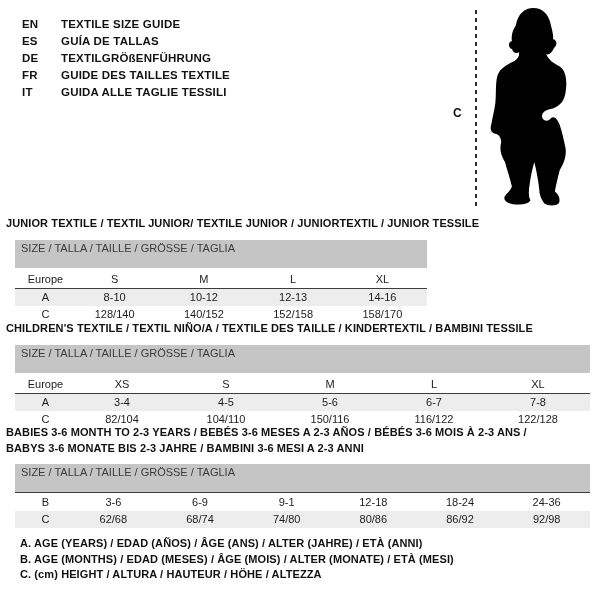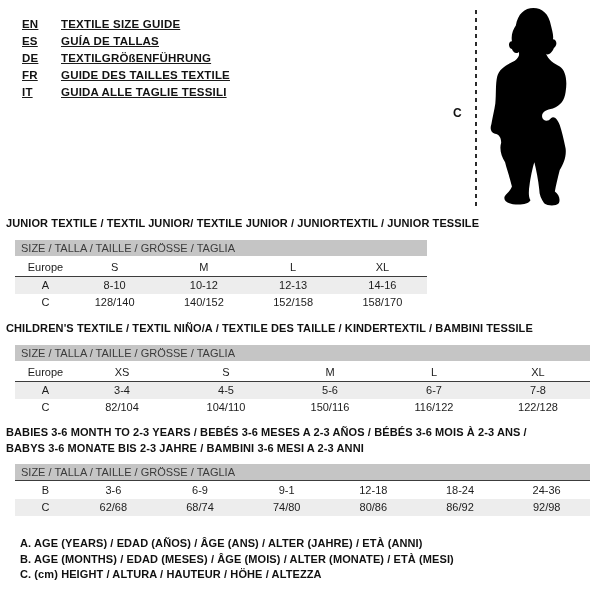--- a/index.html
+++ b/index.html
@@ -1,37 +1,37 @@
 <!DOCTYPE html>
 <html><head>
 <meta charset="utf-8">
 <style>
   html,body{margin:0;padding:0;background:#fff;}
   .canvas{
     position:relative;width:600px;height:600px;background:#ffffff;
     font-family:"Liberation Sans",sans-serif;color:#1c1c1c;overflow:hidden;
   }
   
-  .lang-block{position:absolute;left:22px;top:16px;text-decoration:underline;}
+  .lang-block{position:absolute;left:22px;top:16px;}
   .lang-row{display:flex;line-height:17px;font-size:11.5px;font-weight:bold;color:#121212;letter-spacing:.2px;}
   .lang-code{width:39px;}
   
   .figure{position:absolute;left:440px;top:0;width:160px;height:220px;}
   .dash-line{
     position:absolute;left:35px;top:10px;width:2px;height:198px;
     background:repeating-linear-gradient(to bottom,#2b2b2b 0 4px,transparent 4px 8px);
   }
   .height-label{position:absolute;left:13px;top:106px;font-size:12px;font-weight:bold;color:#111;}
   .silhouette{position:absolute;left:43px;top:6px;}
   
   .sec-title{position:absolute;left:6px;font-size:11px;font-weight:bold;color:#111;letter-spacing:.1px;white-space:nowrap;}
   .sec-title.two-line{line-height:15.5px;white-space:normal;}
   
   .table{position:absolute;left:15px;font-size:11px;color:#1c1c1c;}
-  .size-band{height:16px;line-height:16px;background:#c5c5c5;color:#3b3b3b;padding-left:6px;margin-bottom:2px;font-size:11px;}
+  .size-band{height:28px;line-height:16px;background:#c5c5c5;color:#3b3b3b;padding-left:6px;margin-bottom:2px;font-size:11px;}
   .trow{display:grid;height:17px;line-height:17px;}
   .trow span{text-align:center;}
   .trow span:first-child{text-align:center;padding-left:6px;}
   .t1 .trow{grid-template-columns:55px repeat(4,1fr);}
   .t2 .trow{grid-template-columns:55px repeat(5,1fr);}
   .t3 .trow{grid-template-columns:55px repeat(6,1fr);}
   .row-europe{height:18px;line-height:18px;border-bottom:1.5px solid #3c3c3c;}
   .row-shade{background:#ededed;}
   .band-border{border-bottom:1.5px solid #3c3c3c;margin-bottom:0;}
   .t3 .row-first{height:18px;line-height:18px;}

